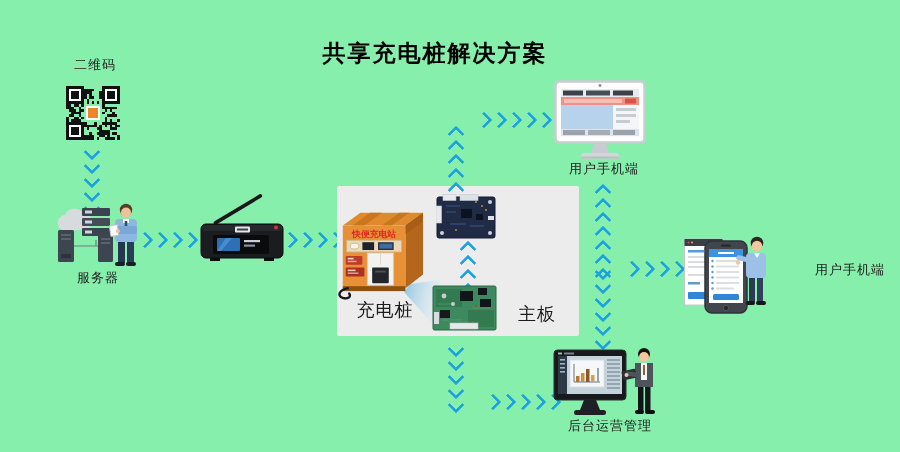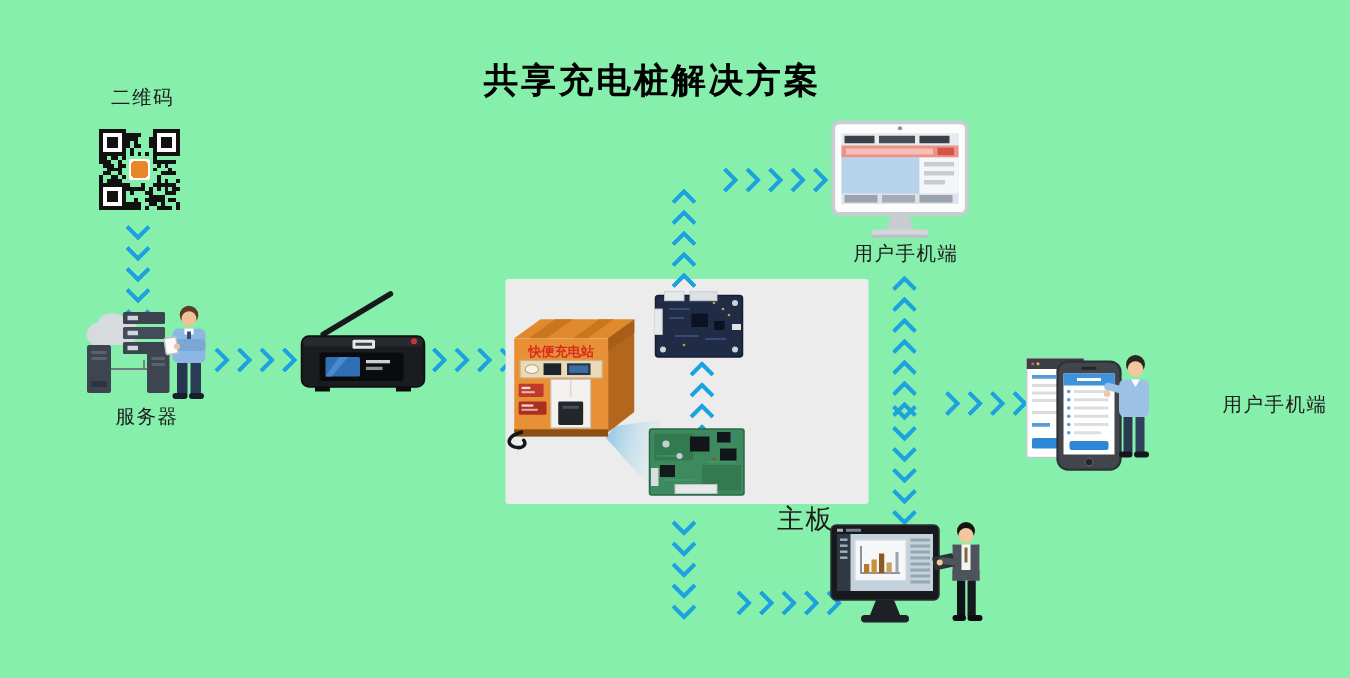--- a/index.html
+++ b/index.html
@@ -272,20 +272,21 @@
       <rect x="13" y="69" width="8" height="1.6" fill="#efd3c9"></rect>
         <rect x="13" y="72" width="11" height="1.4" fill="#dfac9f"></rect>
       <rect x="33" y="52" width="27" height="33" fill="#f3f2ee" stroke="#c9c7c0" stroke-width="0.8"></rect>
       <line x1="46.5" y1="52" x2="46.5" y2="64" stroke="#d8d6cf" stroke-width="1"></line>
       <rect x="38" y="67" width="17" height="16" rx="1" fill="#23262b"></rect>
       <rect x="41" y="70" width="11" height="2" fill="#4a5058"></rect>
       <rect x="8" y="86" width="64" height="5" fill="#8a5112"></rect>
       <path d="M13,88 C4,90 2,96 8,98 C13,99.5 17,97 14.5,93.5" stroke="#15171a" stroke-width="2.4" fill="none" stroke-linecap="round"></path>
     </svg>
   </div>
+  <div class="lbl" style="left:342px;top:298px;width:86px;font-size:18px;">充电桩</div>
 
   <div class="abs" style="left:436px;top:194px;">
     <svg width="62" height="46" viewBox="0 0 62 46">
       <rect x="1" y="3" width="58" height="41" rx="2" fill="#202b46" stroke="#131c31"></rect>
       <rect x="7" y="0.5" width="13" height="6" fill="#e7e9ec" stroke="#c4c9cf" stroke-width="0.6"></rect>
       <rect x="24" y="0.5" width="18" height="6" fill="#dde1e5" stroke="#c4c9cf" stroke-width="0.6"></rect>
       <rect x="0" y="12" width="5.5" height="17" fill="#e7e9ec" stroke="#c4c9cf" stroke-width="0.6"></rect>
       <rect x="25" y="15" width="11" height="9" fill="#0c1222"></rect>
       <rect x="40" y="20" width="7" height="6" fill="#0c1222"></rect>
       <path d="M10,12 h14 M10,18 h10 M14,30 h16 M34,32 h14" stroke="#3c5684" stroke-width="1" fill="none"></path>
@@ -318,21 +319,21 @@
       <rect x="48" y="15" width="11" height="8" fill="#12161a"></rect>
       <path d="M6,20 h16 M10,36 h20 M40,24 h18" stroke="#4f9e72" stroke-width="0.8" fill="none"></path>
       <rect x="18" y="39" width="28" height="6" fill="#e6e8ea" stroke="#bfc4c9" stroke-width="0.6"></rect>
       <rect x="2" y="28" width="5" height="12" fill="#dadde0"></rect>
       <circle cx="12" cy="12" r="2.4" fill="#c8ccd1"></circle>
         <circle cx="21" cy="20" r="2" fill="#c8ccd1"></circle>
       <circle cx="44" cy="22" r="1" fill="#c0392b"></circle>
         <circle cx="57" cy="8" r="1" fill="#2980b9"></circle>
     </svg>
   </div>
-  <div class="lbl" style="left:512px;top:302px;width:50px;font-size:18px;margin-top:32px;">主板</div>
+  <div class="lbl" style="left:512px;top:302px;width:50px;font-size:18px;">主板</div>
 
   <div class="arrow up" style="left:450px;top:128px;">
       <span class="chev"></span>
       <span class="chev"></span>
       <span class="chev"></span>
       <span class="chev"></span>
       <span class="chev"></span>
     </div>
   <div class="arrow right" style="left:478px;top:114px;">
       <span class="chev"></span>
@@ -493,14 +494,15 @@
       <rect x="91" y="19" width="2" height="10" fill="#8a6239"></rect>
       <rect x="70" y="24" width="14" height="9" rx="1" fill="#2c3138" transform="rotate(-12 77 28)"></rect>
       <rect x="74" y="26" width="12" height="4.5" rx="2" fill="#4e545b" transform="rotate(8 80 28)"></rect>
       <circle cx="74.5" cy="29" r="2" fill="#f2c69e"></circle>
       <rect x="86" y="41" width="5.5" height="24" fill="#101317"></rect>
         <rect x="93" y="41" width="5.5" height="24" fill="#15181d"></rect>
       <rect x="83" y="64" width="9" height="4" rx="2" fill="#0c0e11"></rect>
         <rect x="93" y="64" width="10" height="4" rx="2" fill="#0c0e11"></rect>
     </svg>
   </div>
+  <div class="lbl" style="left:548px;top:417px;width:124px;">后台运营管理</div>
 
 </div>
 
 </body></html>

